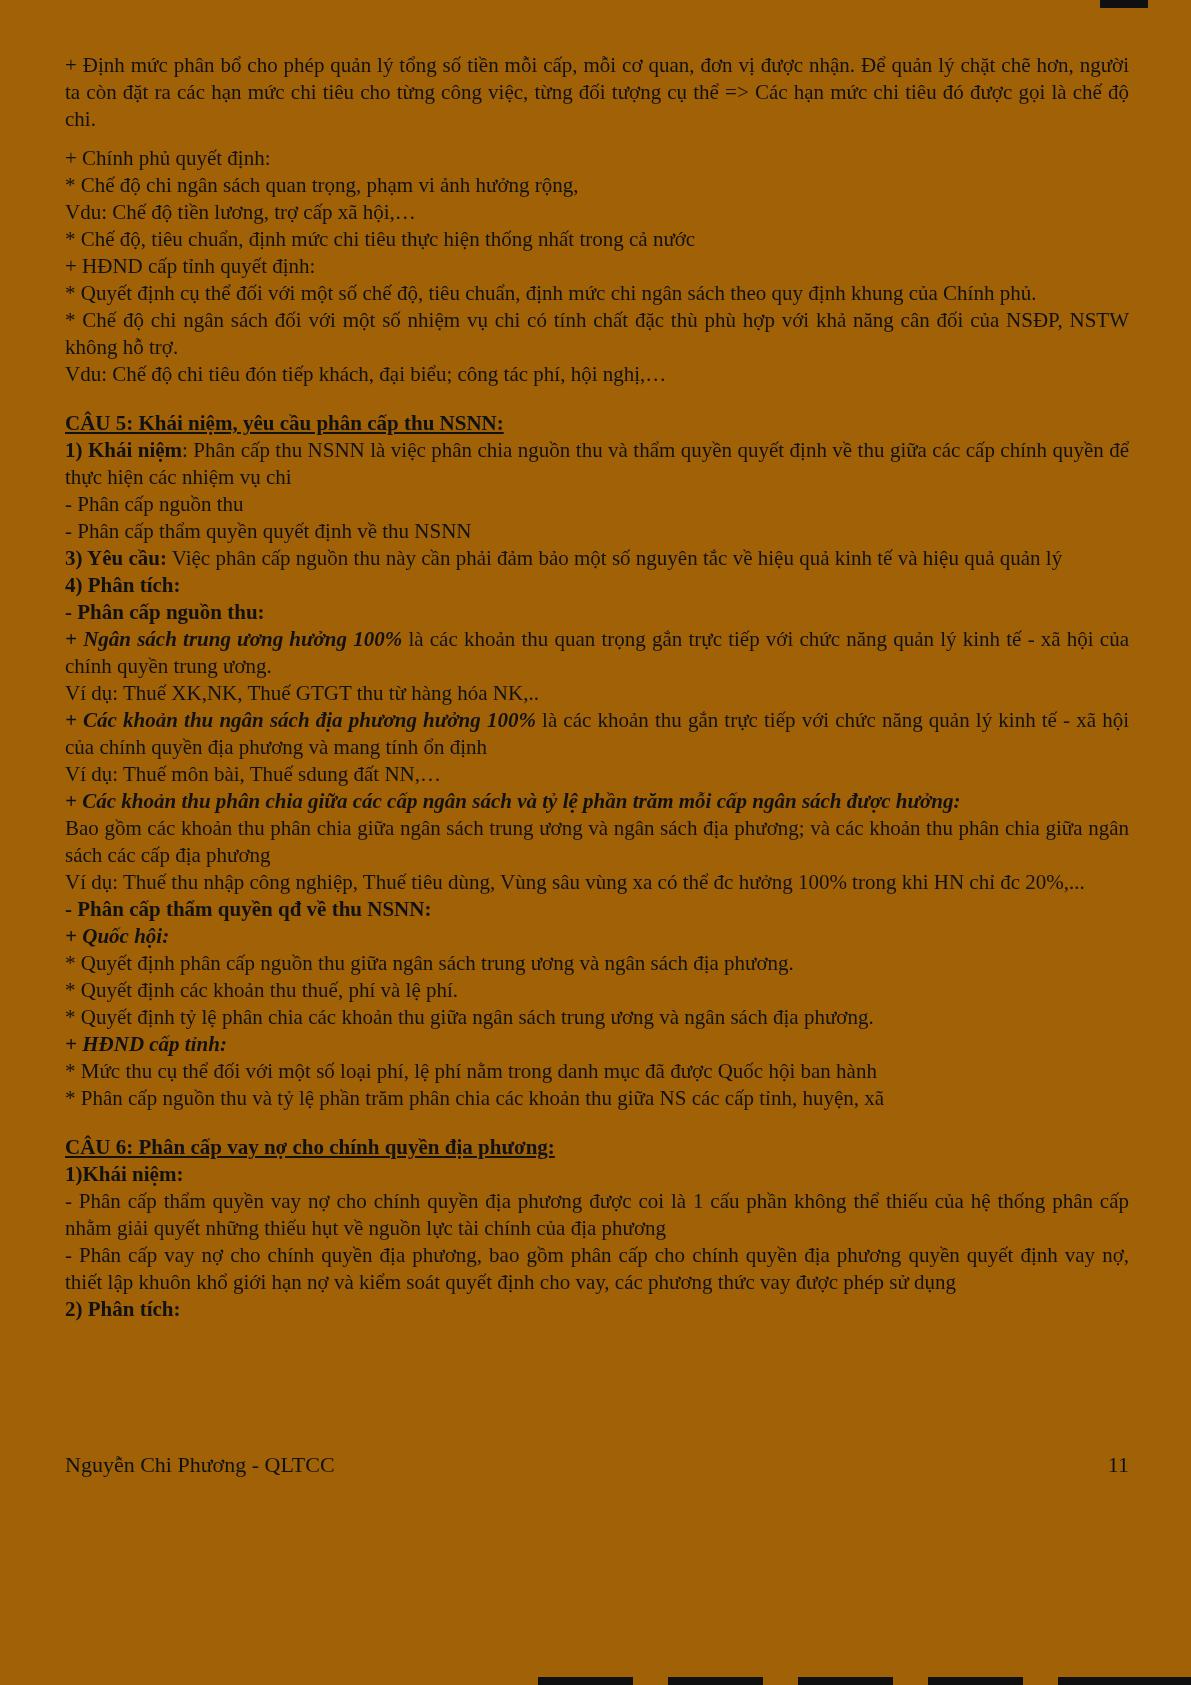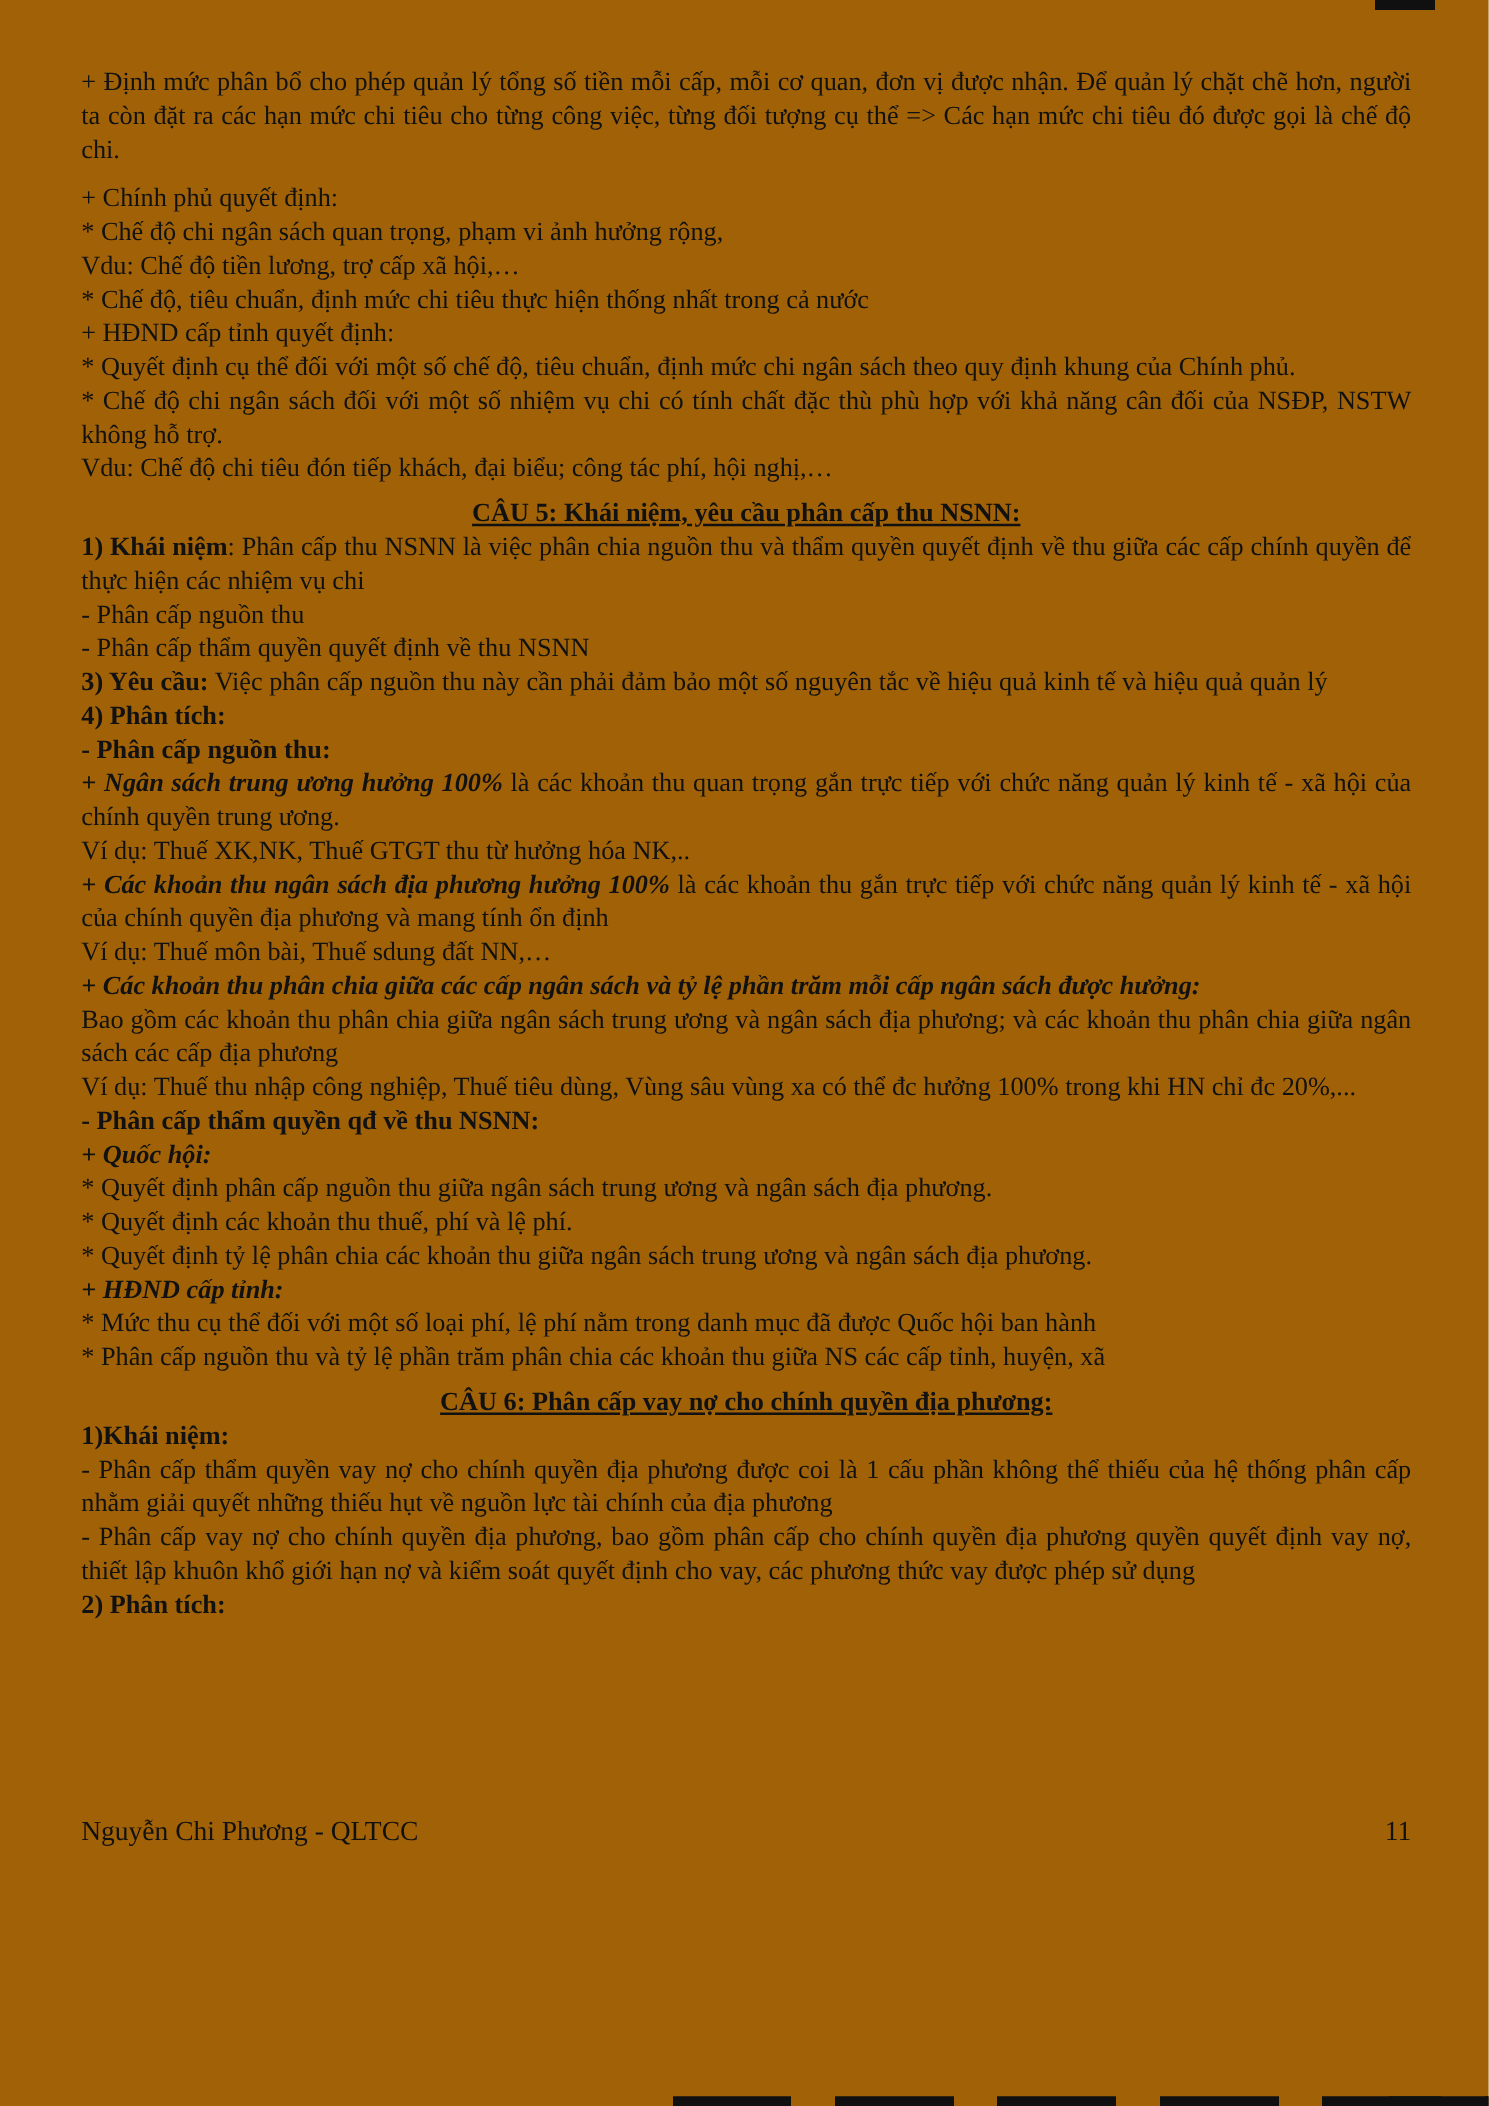--- a/index.html
+++ b/index.html
@@ -20,22 +20,22 @@
     right: 62px;
     top: 52px;
     font-size: 21px;
     line-height: 27px;
   }
   .doc p.line { text-align: justify; }
   .doc p.gap { margin-top: 12px; }
   .doc p.h {
     font-weight: bold;
     text-decoration: underline;
-    margin-top: 9px;
-    text-align: center;
+    margin-top: 22px;
+    text-align: left;
   }
   .b { font-weight: bold; }
   .i { font-style: italic; }
   .footer {
     position: absolute;
     left: 65px;
     right: 62px;
     top: 1452px;
     display: flex;
     justify-content: space-between;
@@ -72,21 +72,21 @@
       <p class="line"><span class="">* Chế độ chi ngân sách đối với một số nhiệm vụ chi có tính chất đặc thù phù hợp với khả năng cân đối của NSĐP, NSTW không hỗ trợ.</span></p>
       <p class="line"><span class="">Vdu: Chế độ chi tiêu đón tiếp khách, đại biểu; công tác phí, hội nghị,…</span></p>
       <p class="line h"><span class="">CÂU 5: Khái niệm, yêu cầu phân cấp thu NSNN:</span></p>
       <p class="line"><span class="b ">1) Khái niệm</span><span class="">: Phân cấp thu NSNN là việc phân chia nguồn thu và thẩm quyền quyết định về thu giữa các cấp chính quyền để thực hiện các nhiệm vụ chi</span></p>
       <p class="line"><span class="">- Phân cấp nguồn thu</span></p>
       <p class="line"><span class="">- Phân cấp thẩm quyền quyết định về thu NSNN</span></p>
       <p class="line"><span class="b ">3) Yêu cầu:</span><span class=""> Việc phân cấp nguồn thu này cần phải đảm bảo một số nguyên tắc về hiệu quả kinh tế và hiệu quả quản lý</span></p>
       <p class="line"><span class="b ">4) Phân tích:</span></p>
       <p class="line"><span class="b ">- Phân cấp nguồn thu:</span></p>
       <p class="line"><span class="b i">+ Ngân sách trung ương hưởng 100%</span><span class=""> là các khoản thu quan trọng gắn trực tiếp với chức năng quản lý kinh tế - xã hội của chính quyền trung ương.</span></p>
-      <p class="line"><span class="">Ví dụ: Thuế XK,NK, Thuế GTGT thu từ hưởng hóa NK,..</span></p>
+      <p class="line"><span class="">Ví dụ: Thuế XK,NK, Thuế GTGT thu từ hàng hóa NK,..</span></p>
       <p class="line"><span class="b i">+ Các khoản thu ngân sách địa phương hưởng 100%</span><span class=""> là các khoản thu gắn trực tiếp với chức năng quản lý kinh tế - xã hội của chính quyền địa phương và mang tính ổn định</span></p>
       <p class="line"><span class="">Ví dụ: Thuế môn bài, Thuế sdung đất NN,…</span></p>
       <p class="line"><span class="b i">+ Các khoản thu phân chia giữa các cấp ngân sách và tỷ lệ phần trăm mỗi cấp ngân sách được hưởng:</span></p>
       <p class="line"><span class="">Bao gồm các khoản thu phân chia giữa ngân sách trung ương và ngân sách địa phương; và các khoản thu phân chia giữa ngân sách các cấp địa phương</span></p>
       <p class="line"><span class="">Ví dụ: Thuế thu nhập công nghiệp, Thuế tiêu dùng, Vùng sâu vùng xa có thể đc hưởng 100% trong khi HN chỉ đc 20%,...</span></p>
       <p class="line"><span class="b ">- Phân cấp thẩm quyền qđ về thu NSNN:</span></p>
       <p class="line"><span class="b i">+ Quốc hội:</span></p>
       <p class="line"><span class="">* Quyết định phân cấp nguồn thu giữa ngân sách trung ương và ngân sách địa phương.</span></p>
       <p class="line"><span class="">* Quyết định các khoản thu thuế, phí và lệ phí.</span></p>
       <p class="line"><span class="">* Quyết định tỷ lệ phân chia các khoản thu giữa ngân sách trung ương và ngân sách địa phương.</span></p>

